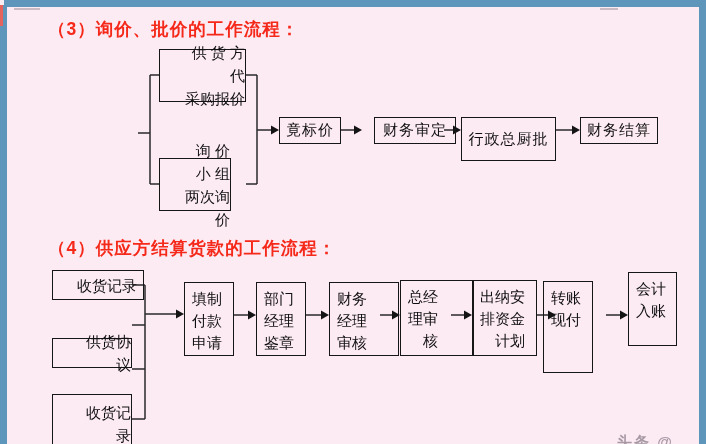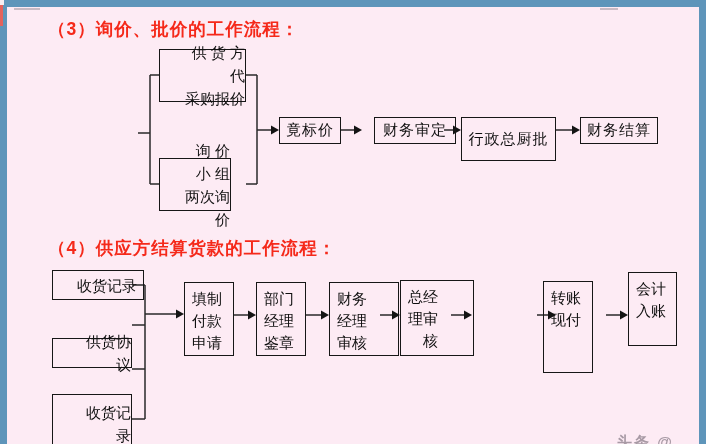--- a/index.html
+++ b/index.html
@@ -100,20 +100,23 @@
 申请</div>
   <div class="fbox step" style="left:256px;top:282px;width:50px;height:74px">部门
 经理
 鉴章</div>
   <div class="fbox step" style="left:329px;top:282px;width:70px;height:74px">财务
 经理
 审核</div>
   <div class="fbox step" style="left:400px;top:280px;width:74px;height:76px">总经
 理审
 核</div>
+  <div class="fbox step" style="left:472px;top:280px;width:65px;height:76px">出纳安
+排资金
+计划</div>
   <div class="fbox step" style="left:543px;top:281px;width:50px;height:92px">转账
 现付</div>
   <div class="fbox step" style="left:628px;top:272px;width:49px;height:74px">会计
 入账</div>
 
   <div class="watermark">头条 @</div>
 
 </div>
 
 </body></html>

